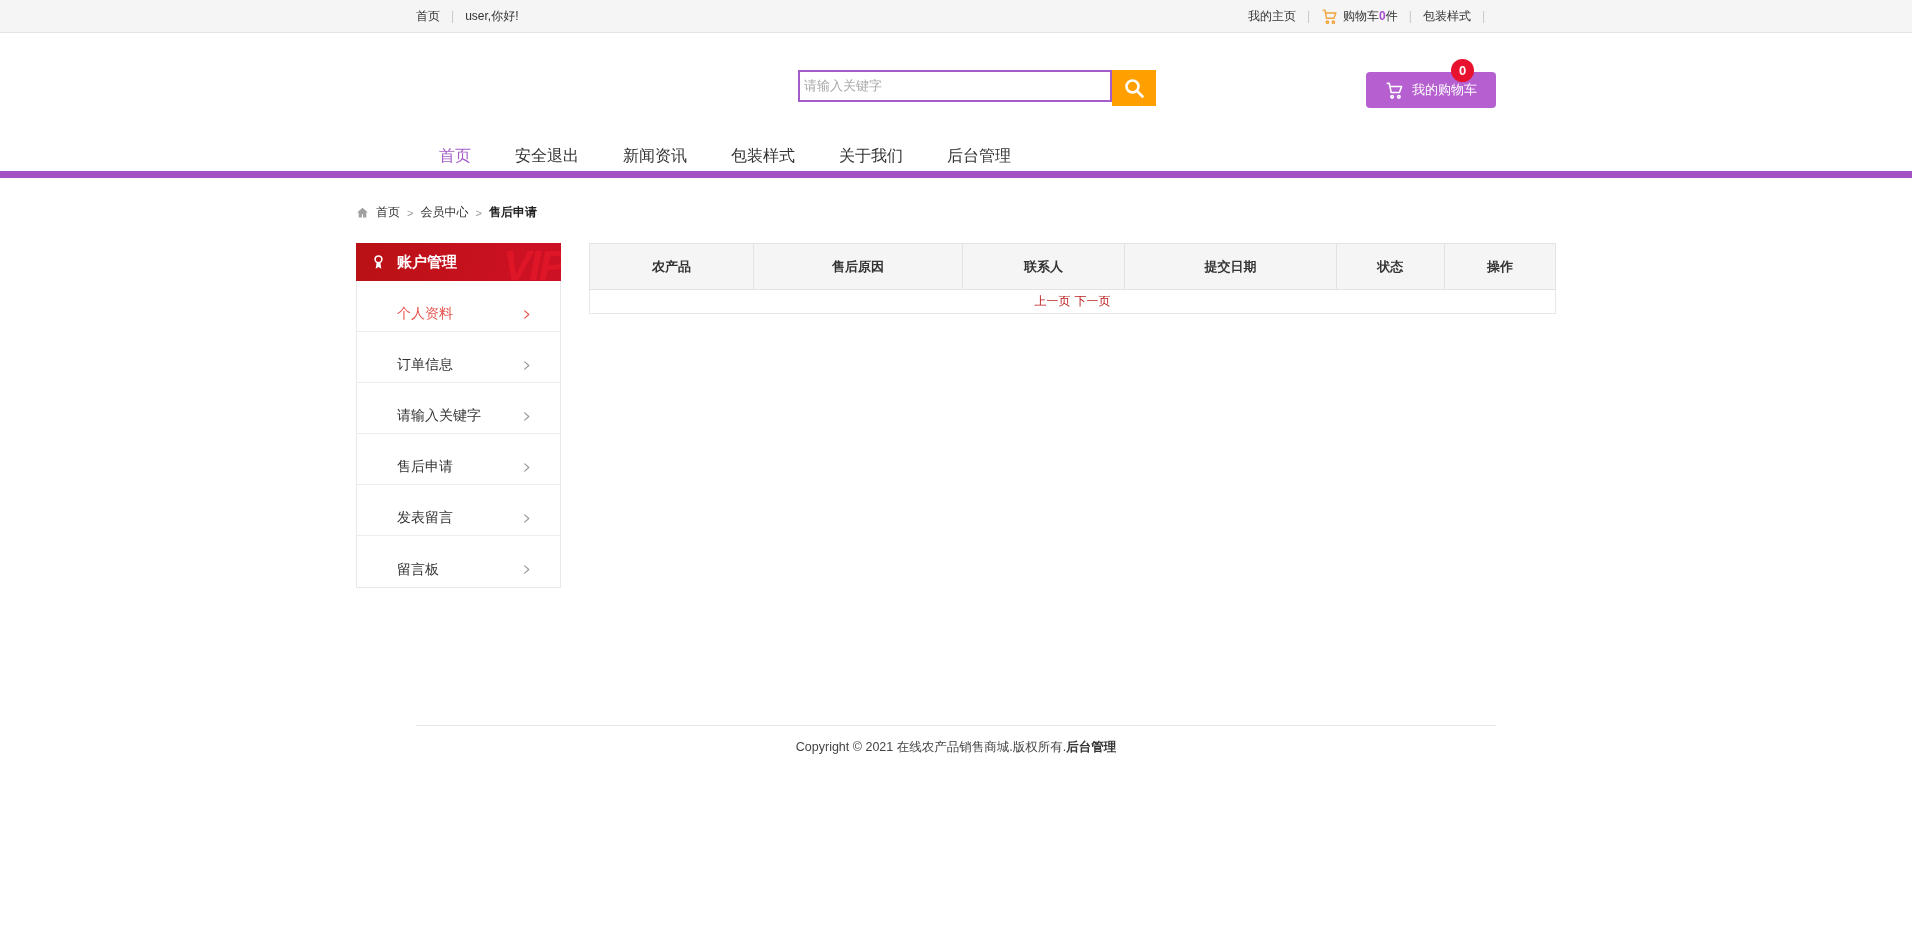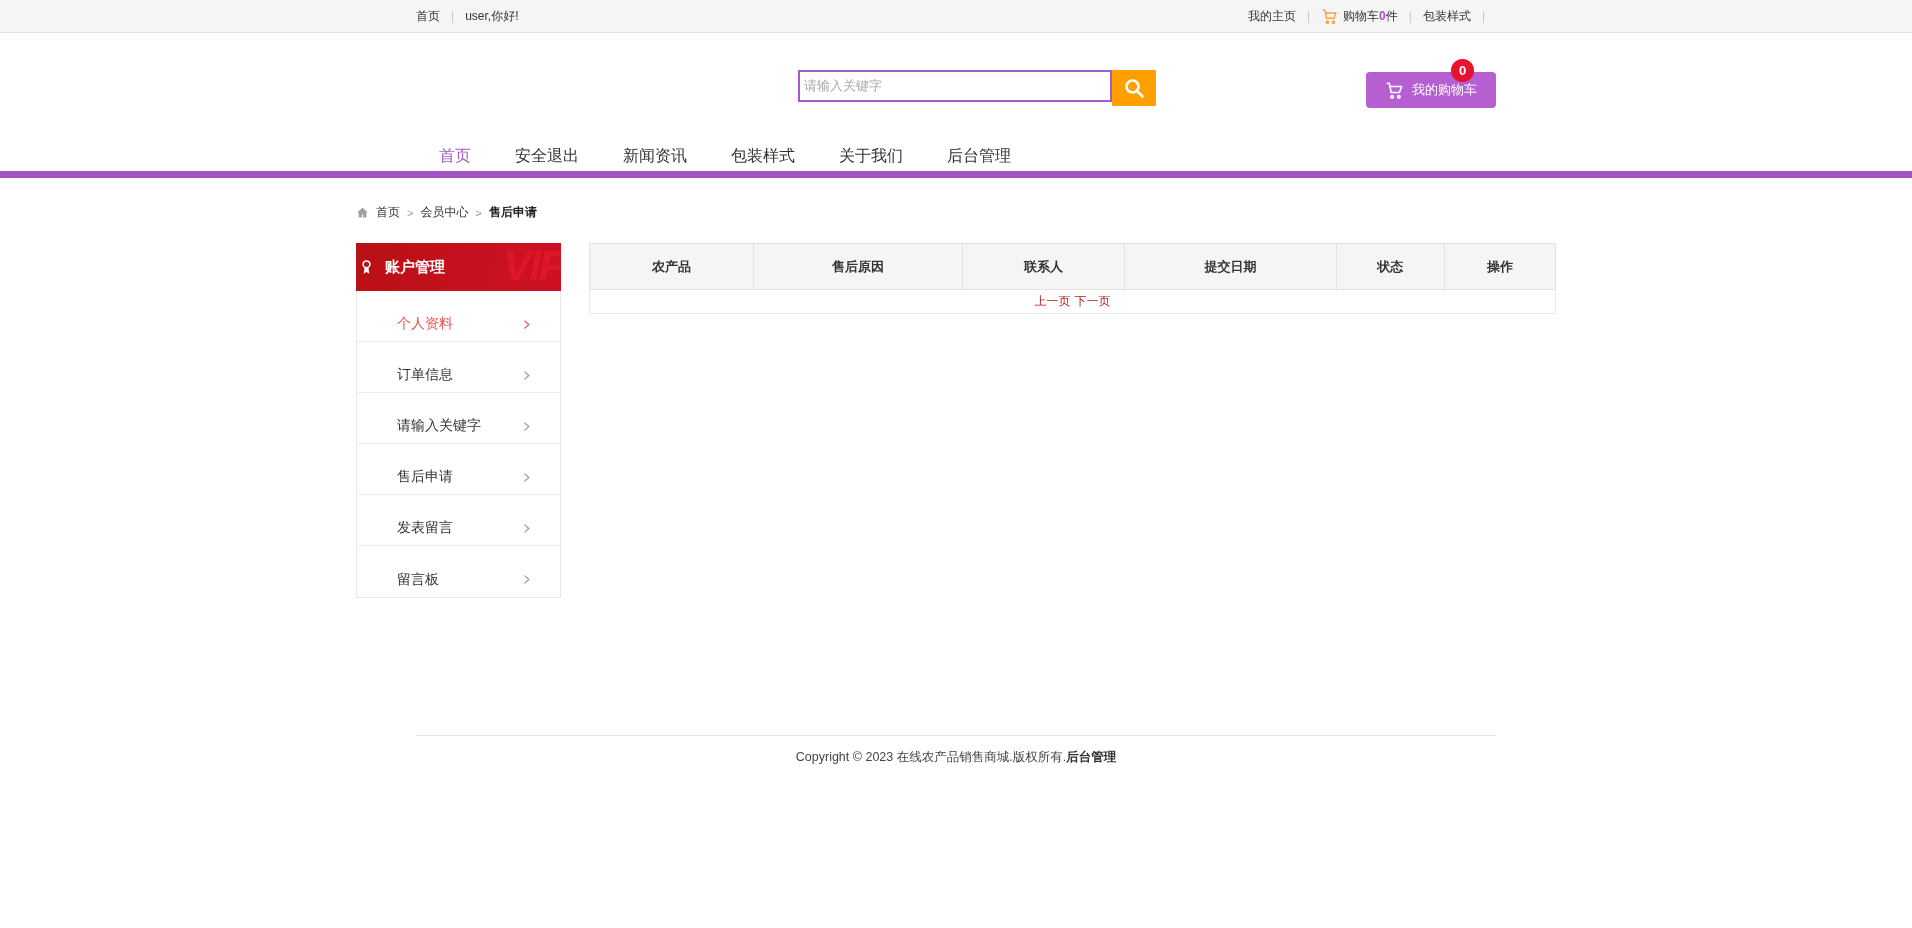--- a/index.html
+++ b/index.html
@@ -37,21 +37,21 @@
 
   
   .breadcrumb { margin-top:26px; display:flex; align-items:center; gap:7px; font-size:12px; color:#333; }
   .breadcrumb .ico { display:flex; }
   .bc-sep { color:#999; font-size:11px; }
   .bc-current { font-weight:bold; color:#222; }
 
   
   .content { display:flex; margin-top:22px; align-items:flex-start; }
   .sidebar { width:205px; margin-right:28px; flex:none; }
-  .side-head { height:48px; background:linear-gradient(100deg,#b81114 0%,#cd1124 85%); position:relative; display:flex; align-items:center; padding-left:1px; overflow:hidden; }
+  .side-head { height:38px; background:linear-gradient(100deg,#b81114 0%,#cd1124 85%); position:relative; display:flex; align-items:center; padding-left:13px; overflow:hidden; }
   .side-head .medal { display:flex; }
   .side-title { color:#fff; font-size:15px; font-weight:bold; margin-left:9px; position:relative; z-index:1; }
   .vip { position:absolute; right:-4px; top:-2px; font-size:42px; line-height:50px; font-weight:bold; font-style:italic; color:#ee1b2b; opacity:.55; letter-spacing:-2px; }
   .side-menu { border:1px solid #e8e8e8; border-top:none; }
   .side-item { height:51px; display:flex; align-items:center; justify-content:space-between; padding:16px 28px 0 40px; font-size:14px; color:#333; border-bottom:1px solid #ededed; cursor:pointer; background:#fff; }
   .side-item:last-child { border-bottom:none; }
   .side-item .chev { color:#999; display:flex; }
   .side-item.active { color:#e65550; }
   .side-item.active .chev { color:#e65550; }
 
@@ -249,18 +249,18 @@
             </tr>
           </tbody>
         </table>
       </div>
     </div>
   </div>
 
   <div class="footer-wrap">
     <div class="container">
       <div class="footer">
-        <span>Copyright © 2023 在线农产品销售商城.版权所有.</span><a class="admin-link">后台管理</a>
+        <span>Copyright © 2021 在线农产品销售商城.版权所有.</span><a class="admin-link">后台管理</a>
       </div>
     </div>
   </div>
 
 </div>
 
 </body></html>

